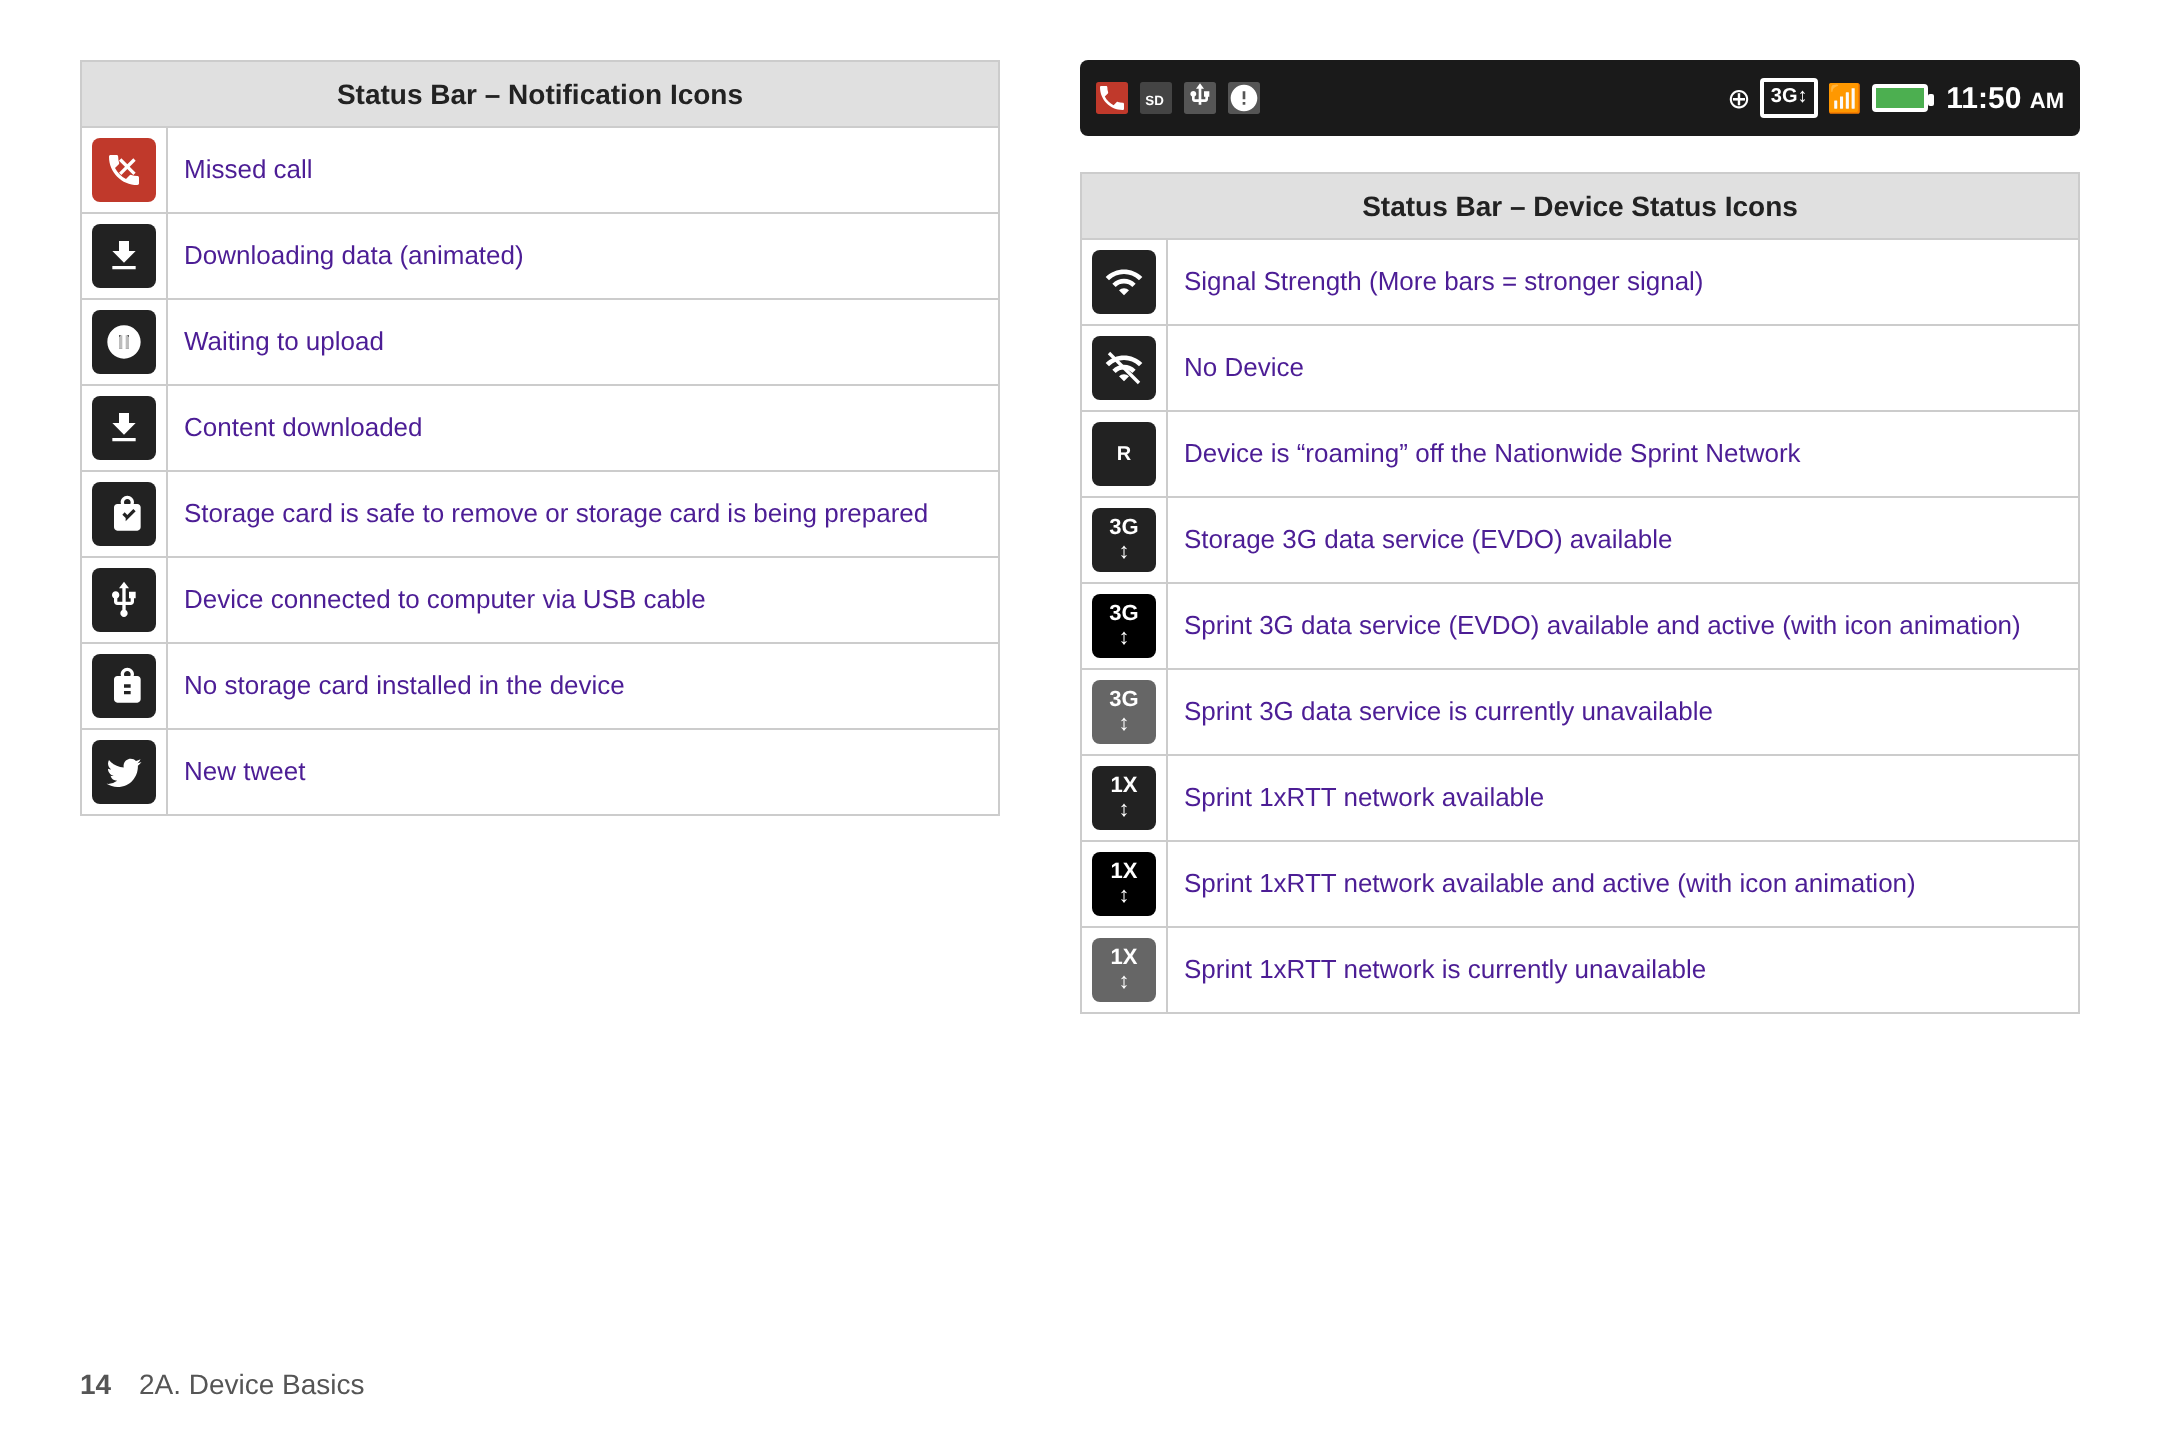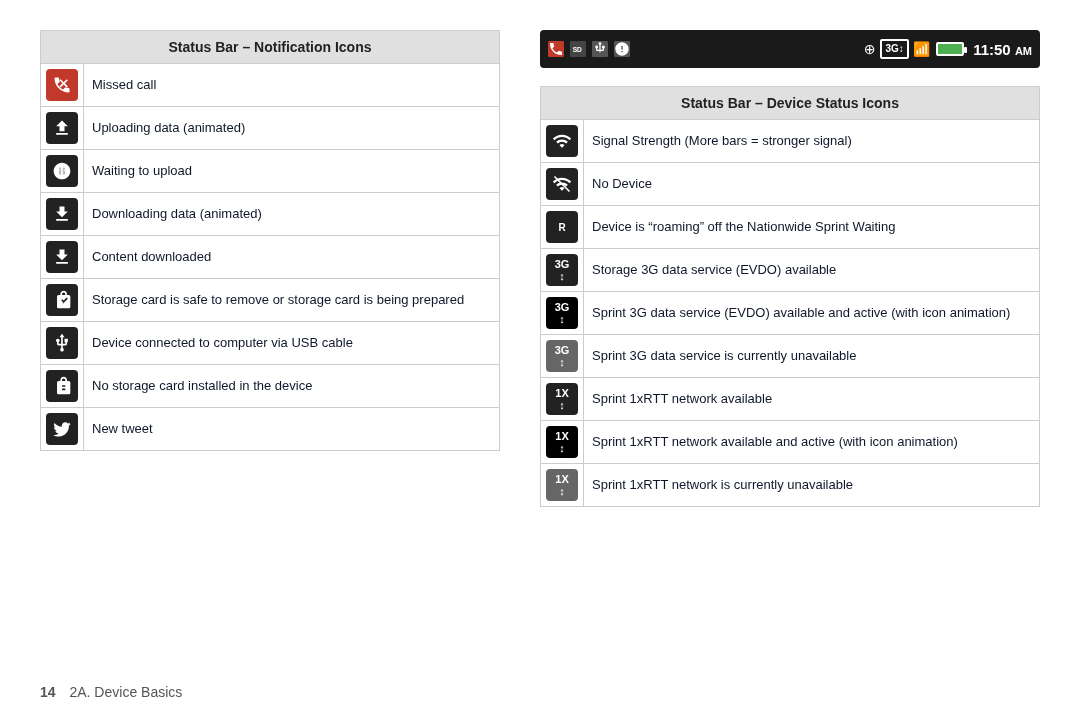--- a/index.html
+++ b/index.html
@@ -161,21 +161,21 @@
 
     .icon-box svg {
       width: 20px;
       height: 20px;
       fill: #fff;
     }
 
     .text-cell {
       font-size: 13px;
       line-height: 1.4;
-      color: #0f172a;
+      color: #4c1d95;
     }
 
     
     .footer {
       margin-top: 16px;
       font-size: 14px;
       color: #555;
     }
 
     .footer-num {
@@ -202,52 +202,42 @@
             <td class="icon-cell">
               <span class="icon-box red-bg">
                 <svg viewBox="0 0 24 24">
                   <path d="M6.6 10.8c1.4 2.8 3.8 5.1 6.6 6.6l2.2-2.2c.3-.3.7-.4 1-.2 1.1.4 2.3.6 3.6.6.6 0 1 .4 1 1V20c0 .6-.4 1-1 1-9.4 0-17-7.6-17-17 0-.6.4-1 1-1h3.5c.6 0 1 .4 1 1 0 1.3.2 2.5.6 3.6.1.3 0 .7-.2 1L6.6 10.8zM19 6.41L17.59 5 14 8.59 10.41 5 9 6.41 12.59 10 9 13.59 10.41 15 14 11.41 17.59 15 19 13.59 15.41 10 19 6.41z"></path>
                 </svg>
               </span>
             </td>
             <td class="text-cell">Missed call</td>
           </tr>
 
-          <tr>
-            <td class="icon-cell">
-              <span class="icon-box">
-                <svg viewBox="0 0 24 24">
-                  <path d="M9 16h6v-6h4l-7-7-7 7h4zm-4 2h14v2H5z"></path>
-                </svg>
-              </span>
-            </td>
-            <td class="text-cell">Uploading data (animated)</td>
+
+          <tr>
+            <td class="icon-cell">
+              <span class="icon-box">
+                <svg viewBox="0 0 24 24">
+                  <path d="M19 9h-4V3H9v6H5l7 7 7-7zM5 18v2h14v-2H5z"></path>
+                </svg>
+              </span>
+            </td>
+            <td class="text-cell">Downloading data (animated)</td>
           </tr>
 
           <tr>
             <td class="icon-cell">
               <span class="icon-box">
                 <svg viewBox="0 0 24 24">
                   <path d="M12 2C6.48 2 2 6.48 2 12s4.48 10 10 10 10-4.48 10-10S17.52 2 12 2zm-1 14H9V8h2v8zm4 0h-2V8h2v8z"></path>
                   <path d="M9 16h6v-4h3l-6-6-6 6h3z" opacity="0.7"></path>
                 </svg>
               </span>
             </td>
             <td class="text-cell">Waiting to upload</td>
-          </tr>
-
-          <tr>
-            <td class="icon-cell">
-              <span class="icon-box">
-                <svg viewBox="0 0 24 24">
-                  <path d="M19 9h-4V3H9v6H5l7 7 7-7zM5 18v2h14v-2H5z"></path>
-                </svg>
-              </span>
-            </td>
-            <td class="text-cell">Downloading data (animated)</td>
           </tr>
 
           <tr>
             <td class="icon-cell">
               <span class="icon-box">
                 <svg viewBox="0 0 24 24">
                   <path d="M19 9h-4V3H9v6H5l7 7 7-7zM5 18v2h14v-2H5z"></path>
                 </svg>
               </span>
             </td>
@@ -383,21 +373,21 @@
                 </svg>
               </span>
             </td>
             <td class="text-cell">No Device</td>
           </tr>
 
           <tr>
             <td class="icon-cell">
               <span class="icon-box" style="font-size:10px;font-weight:bold;">R</span>
             </td>
-            <td class="text-cell">Device is “roaming” off the Nationwide Sprint Waiting</td>
+            <td class="text-cell">Device is “roaming” off the Nationwide Sprint Network</td>
           </tr>
 
           <tr>
             <td class="icon-cell">
               <span class="icon-box" style="font-size:11px;font-weight:bold;">3G<br>↕</span>
             </td>
             <td class="text-cell">Storage 3G data service (EVDO) available</td>
           </tr>
 
           <tr>

